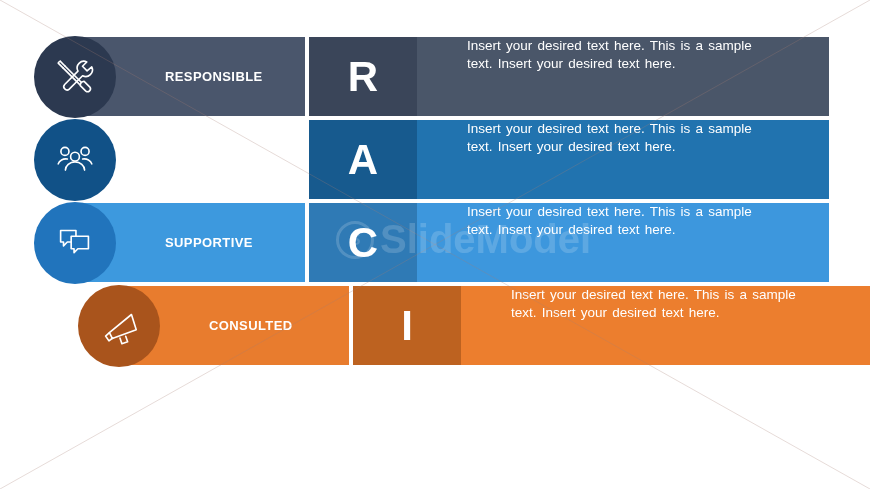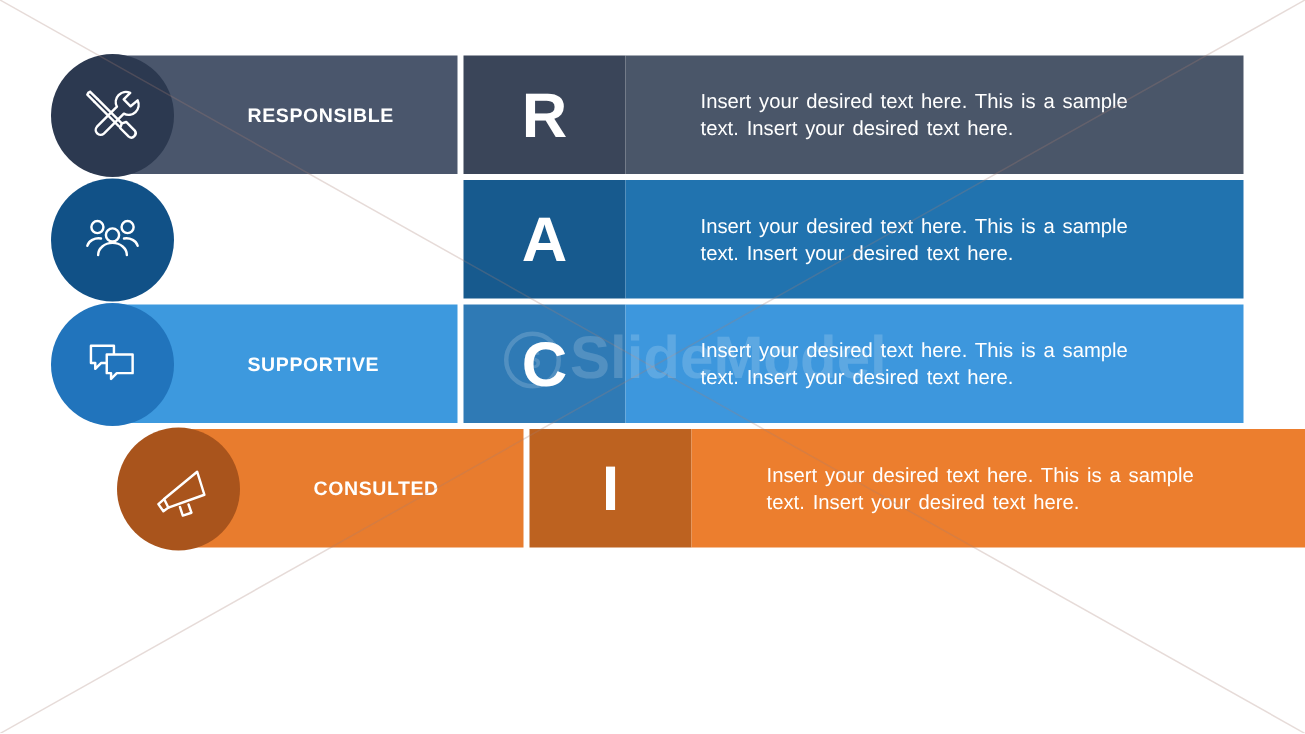--- a/index.html
+++ b/index.html
@@ -5,21 +5,21 @@
   html,body{margin:0;padding:0;background:#fff;}
   .slide{position:relative;width:870px;height:489px;background:#ffffff;overflow:hidden;
          font-family:"Liberation Sans",sans-serif;}
   .row{position:absolute;left:0;width:870px;height:79px;}
   .row-0{top:37px;} .row-1{top:120px;} .row-2{top:203px;} .row-3{top:286px;margin-left:44px;}
   .bar{position:absolute;left:75px;top:0;width:230px;height:79px;display:flex;align-items:center;}
   .bar .label{padding-left:90px;color:#ffffff;font-weight:bold;font-size:13px;letter-spacing:.4px;}
   .letter-cell{position:absolute;left:309px;top:0;width:108px;height:79px;
                display:flex;align-items:center;justify-content:center;}
   .letter-cell .letter{color:#ffffff;font-weight:bold;font-size:42px;line-height:1;}
-  .text-cell{position:absolute;left:417px;top:0;width:412px;height:79px;display:flex;align-items:center;}
+  .text-cell{position:absolute;left:417px;top:0;width:412px;height:79px;display:flex;align-items:flex-start;}
   .text-cell p{margin:0;padding-left:50px;width:312px;color:#ffffff;font-size:13.5px;
                line-height:17.5px;word-spacing:1.5px;}
   .text-cell p span{display:block;}
   .circle{position:absolute;left:34px;top:-1.5px;width:82px;height:82px;border-radius:50%;
           display:flex;align-items:center;justify-content:center;}
   .circle svg{display:block;}
   .ico{stroke:#fff;stroke-width:1.7;fill:none;stroke-linecap:round;stroke-linejoin:round;}
   .bubble-front{fill:#2174bc;}
   
   .watermark{position:absolute;left:336px;top:217px;display:flex;align-items:center;gap:6px;

